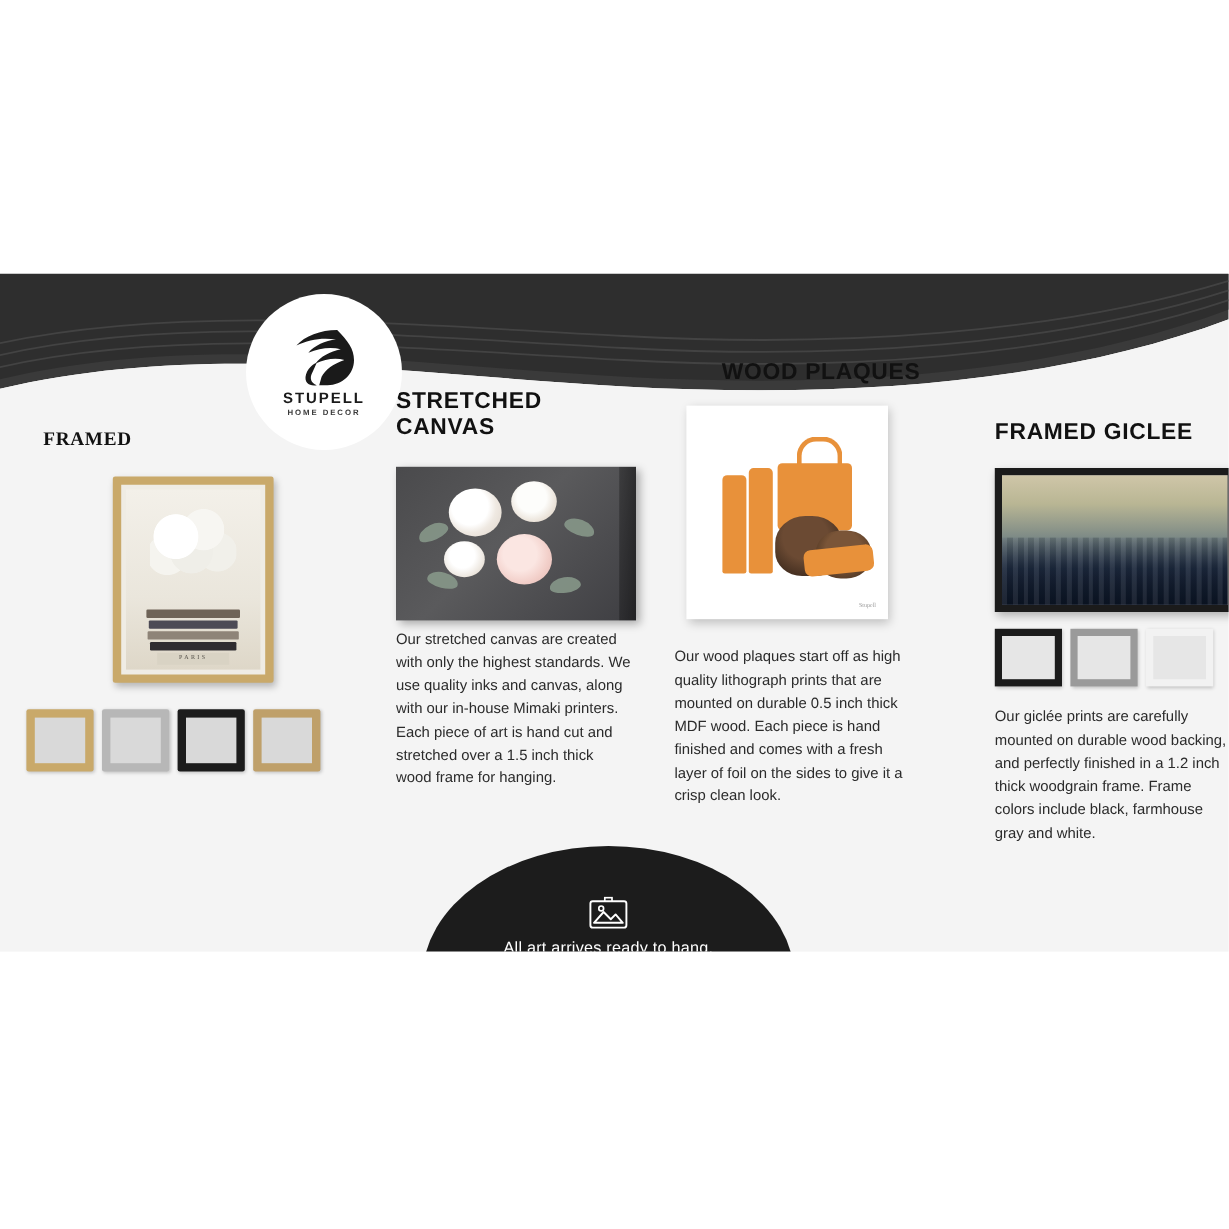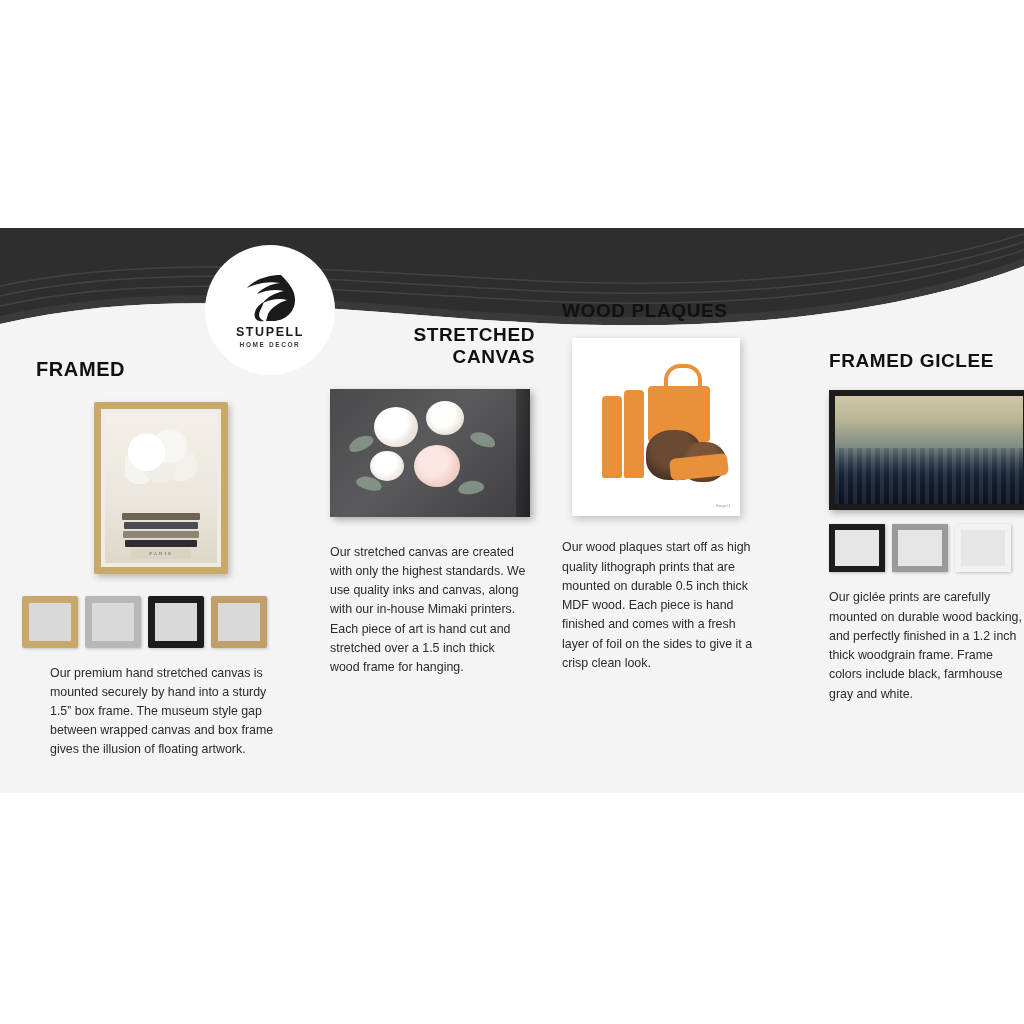--- a/index.html
+++ b/index.html
@@ -89,21 +89,21 @@
   }
   .col-body {
     font-family: "Liberation Sans", sans-serif;
     font-size: 12.4px;
     line-height: 1.55;
     color: #2b2b2b;
   }
 
   
   #col1 { left: 36px; top: 130px; width: 250px; }
-  #col1 .col-title { font-size: 20px; }
+  #col1 .col-title { font-size: 16px; font-family: Liberation Serif, serif; }
   #col1 .art-wrap { margin-top: 20px; display:flex; justify-content:center; }
 
   
   .ffc-frame {
     width: 120px;
     height: 158px;
     border: 7px solid #c9a96a;
     border-radius: 2px;
     background: #efece4;
     box-shadow: 2px 3px 6px rgba(0,0,0,.25);
@@ -142,21 +142,21 @@
   .swatches { display:flex; gap:7px; margin-top:22px; margin-left:-14px; }
   .swatch {
     width:56px; height:52px; border-radius:2px;
     box-shadow: 1px 1px 3px rgba(0,0,0,.2);
     position:relative;
   }
   .swatch .mat { position:absolute; inset:7px; background:#d9d9d9; }
 
   
   #col2 { left: 330px; top: 96px; width: 205px; }
-  #col2 .col-title { font-size: 19px; text-align: right; }
+  #col2 .col-title { font-size: 19px; }
   .sc-canvas {
     margin-top: 20px;
     width: 200px; height: 128px;
     background: linear-gradient(135deg,#4a4a4c 0%, #5a5a5c 45%, #3e3e42 100%);
     position: relative;
     box-shadow: 3px 3px 7px rgba(0,0,0,.3);
     overflow: hidden;
   }
   .sc-side {
     position:absolute; right:0; top:0; width:14px; height:100%;
@@ -168,21 +168,21 @@
   .fl-p1 { width:46px;height:42px; background:radial-gradient(circle at 42% 40%, #fbe6e2 0 38%, #f2cfc9 65%, #e0b4ae 100%); left:84px; top:56px; }
   .fl-w3 { width:34px;height:30px; background:radial-gradient(circle at 45% 40%, #ffffff 0 40%, #ece6de 70%, #d8cec2 100%); left:40px; top:62px; }
   .leaf { position:absolute; width:26px;height:13px; border-radius:50% 50% 50% 50%/60% 60% 40% 40%; background:#8a9b8c; opacity:.85; }
   .lf1 { left:18px; top:48px; transform:rotate(-25deg); }
   .lf2 { left:140px; top:44px; transform:rotate(20deg); }
   .lf3 { left:128px; top:92px; transform:rotate(-8deg); }
   .lf4 { left:26px; top:88px; transform:rotate(14deg); }
 
   
   #col3 { left: 562px; top: 72px; width: 205px; }
-  #col3 .col-title { font-size: 19px; }
+  #col3 .col-title { font-size: 19px; text-align: right; }
   .wp-card {
     margin-top: 16px;
     width: 168px; height: 178px;
     background:#ffffff;
     box-shadow: 2px 3px 8px rgba(0,0,0,.22);
     position: relative;
     overflow: hidden;
   }
   .boot { position:absolute; background:#e8913a; border-radius:4px 4px 2px 2px; }
   .boot1 { left:30px; top:58px; width:20px; height:82px; }
@@ -311,40 +311,39 @@
       <div class="swatch" style="background:#b7b7b7">
           <div class="mat"></div>
         </div>
       <div class="swatch" style="background:#1c1c1c">
           <div class="mat"></div>
         </div>
       <div class="swatch" style="background:#bfa06a">
           <div class="mat"></div>
         </div>
     </div>
-    <div class="col-body" style="margin-top:16px; width:225px; margin-left:14px;">Our premium hand stretched canvas is mounted securely by hand into a sturdy 1.5ˮ box frame. The museum style gap between wrapped canvas and box frame gives the illusion of floating artwork.</div>
   </div>
 
   <div class="col" id="col2">
     <div class="col-title">
       <div>STRETCHED</div>
       <div>CANVAS</div>
     </div>
     <div class="sc-canvas">
       <div class="leaf lf1"></div>
       <div class="leaf lf2"></div>
       <div class="leaf lf3"></div>
       <div class="leaf lf4"></div>
       <div class="fl fl-w1"></div>
       <div class="fl fl-w2"></div>
       <div class="fl fl-p1"></div>
       <div class="fl fl-w3"></div>
       <div class="sc-side"></div>
     </div>
-    <div class="col-body" style="margin-top:26px; width:196px;">Our stretched canvas are created with only the highest standards. We use quality inks and canvas, along with our in-house Mimaki printers. Each piece of art is hand cut and stretched over a 1.5 inch thick wood frame for hanging.</div>
+    <div class="col-body" style="margin-top:7px; width:196px;">Our stretched canvas are created with only the highest standards. We use quality inks and canvas, along with our in-house Mimaki printers. Each piece of art is hand cut and stretched over a 1.5 inch thick wood frame for hanging.</div>
   </div>
 
   <div class="col" id="col3">
     <div class="col-title">WOOD PLAQUES</div>
     <div class="wp-card" style="margin-left:10px;">
       <div class="bag-handle"></div>
       <div class="boot boot1"></div>
       <div class="boot boot2"></div>
       <div class="bag"></div>
       <div class="dog"></div>
@@ -365,14 +364,25 @@
       <div class="gframe" style="background:#9a9a9a">
           <div class="in"></div>
         </div>
       <div class="gframe" style="background:#f2f2f2">
           <div class="in"></div>
         </div>
     </div>
     <div class="col-body" style="margin-top:16px; width:196px;">Our giclée prints are carefully mounted on durable wood backing, and perfectly finished in a 1.2 inch thick woodgrain frame. Frame colors include black, farmhouse gray and white.</div>
   </div>
 
+  <div class="arc">
+    <div class="arc-inner">
+      <svg class="pic-icon" viewBox="0 0 34 28" xmlns="http://www.w3.org/2000/svg">
+        <rect x="2" y="4" width="30" height="22" rx="2" fill="none" stroke="#ffffff" stroke-width="1.6"></rect>
+        <path d="M5 22 L13 13 L19 19 L23 15 L29 22 Z" fill="none" stroke="#ffffff" stroke-width="1.6" stroke-linejoin="round"></path>
+        <circle cx="11" cy="10" r="2" fill="none" stroke="#ffffff" stroke-width="1.4"></circle>
+        <path d="M14 4 L14 1 L20 1 L20 4" fill="none" stroke="#ffffff" stroke-width="1.4"></path>
+      </svg>
+      <div class="arc-text">All art arrives ready to hang.</div>
+    </div>
+  </div>
 
 </div>
 
 </body></html>

